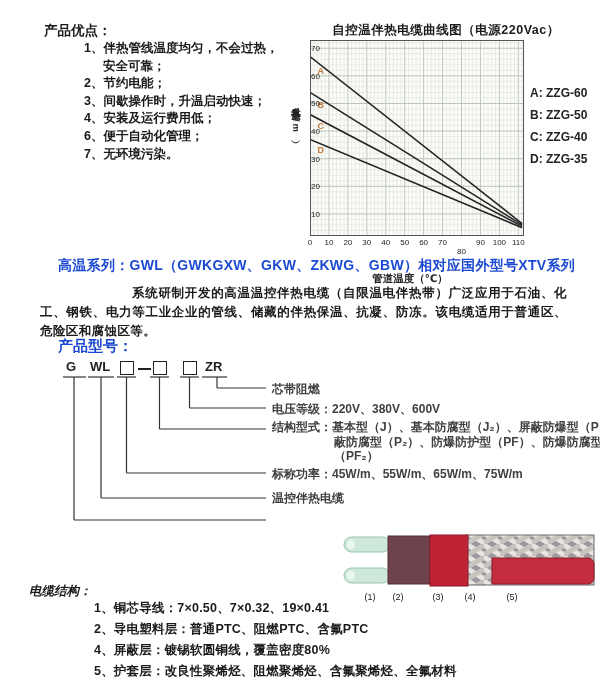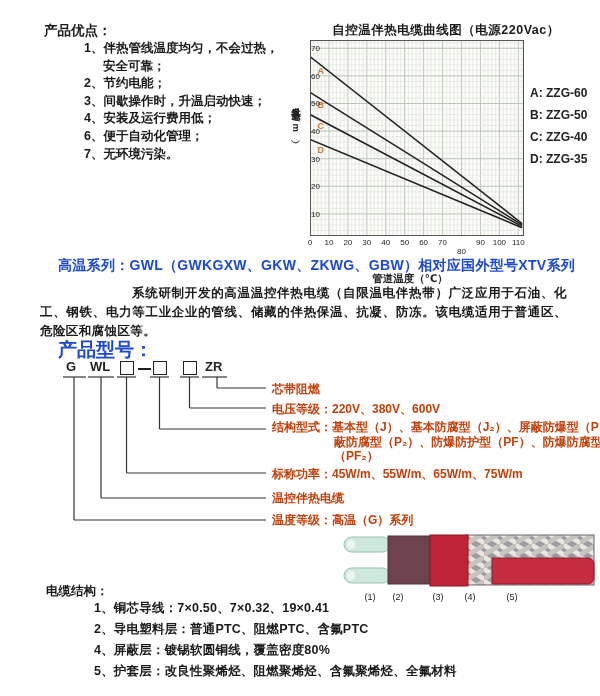--- a/index.html
+++ b/index.html
@@ -20,31 +20,31 @@
   #ylabel{position:absolute;left:-7px;top:78px;writing-mode:vertical-rl;text-orientation:mixed;
           font-size:9.5px;font-weight:bold;letter-spacing:2px;color:#222;}
   #xlabel{position:absolute;left:0;top:224px;width:228px;text-align:center;font-size:10.5px;font-weight:bold;color:#222;margin-top:26px;}
   #legend{position:absolute;left:234px;top:40px;width:66px;}
   .legend-item{position:absolute;left:0;font-size:12px;font-weight:bold;color:#222;white-space:nowrap;}
   
   #series-heading{left:58px;top:257px;width:530px;font-size:14px;font-weight:bold;color:#1c49d4;letter-spacing:.3px;}
   #description{left:40px;top:284px;width:527px;font-size:12.5px;font-weight:600;line-height:19px;
                text-align:justify;text-indent:92px;letter-spacing:.4px;}
   
-  #model-heading{left:58px;top:337px;font-size:19px;font-weight:bold;color:#1c49d4;}
+  #model-heading{left:58px;top:337px;font-size:15px;font-weight:bold;color:#1c49d4;}
   .code-letter{position:absolute;top:359px;font-size:13px;font-weight:bold;color:#222;}
   .code-box{position:absolute;top:361px;width:12px;height:12px;border:1.3px solid #222;background:#fff;}
   .code-dash{position:absolute;top:368px;height:1.5px;background:#222;}
-  .model-label{position:absolute;left:272px;font-size:12px;font-weight:bold;color:#c2410c;white-space:nowrap;}
+  .model-label{position:absolute;left:272px;font-size:12px;font-weight:bold;color:#404040;white-space:nowrap;}
   .model-label.wrap{white-space:normal;width:306px;line-height:14.5px;padding-left:62px;text-indent:-62px;}
   
   #cable-figure{left:340px;top:532px;width:258px;height:74px;}
   .fig-label{position:absolute;top:60px;width:24px;text-align:center;font-size:9px;color:#222;}
   
-  #cable-heading{left:46px;top:583px;font-size:12.5px;font-weight:bold;}
+  #cable-heading{left:29px;top:583px;font-size:12.5px;font-weight:bold;font-style:italic;}
   #cable-list{left:94px;top:598px;width:400px;font-size:12.5px;font-weight:600;line-height:21px;letter-spacing:.2px;}
 </style>
 </head>
 <body>
 
 <div id="page">
 
   <div class="abs" id="adv-heading">产品优点：</div>
   <div class="abs" id="adv-list">
       <div>1、伴热管线温度均匀，不会过热，</div>
@@ -261,14 +261,13 @@
     <div class="code-box" style="left: 120px;"></div>
     <div class="code-dash" style="width: 13px; left: 138px;"></div>
     <div class="code-box" style="left: 153px;"></div>
     <div class="code-box" style="left: 183px;"></div>
     <div class="code-letter" style="left: 205px;">ZR</div>
     <div class="model-label" style="top: 381px;">芯带阻燃</div>
     <div class="model-label" style="top: 401px;">电压等级：220V、380V、600V</div>
     <div class="model-label wrap" style="top: 420px;">结构型式：基本型（J）、基本防腐型（J₂）、屏蔽防爆型（P）、屏蔽防腐型（P₂）、防爆防护型（PF）、防爆防腐型（PF₂）</div>
     <div class="model-label" style="top: 466px;">标称功率：45W/m、55W/m、65W/m、75W/m</div>
     <div class="model-label" style="top: 490px;">温控伴热电缆</div>
-    <div class="model-label" style="top: 512px;">温度等级：高温（G）系列</div>
   </div>
 
 </body></html>

